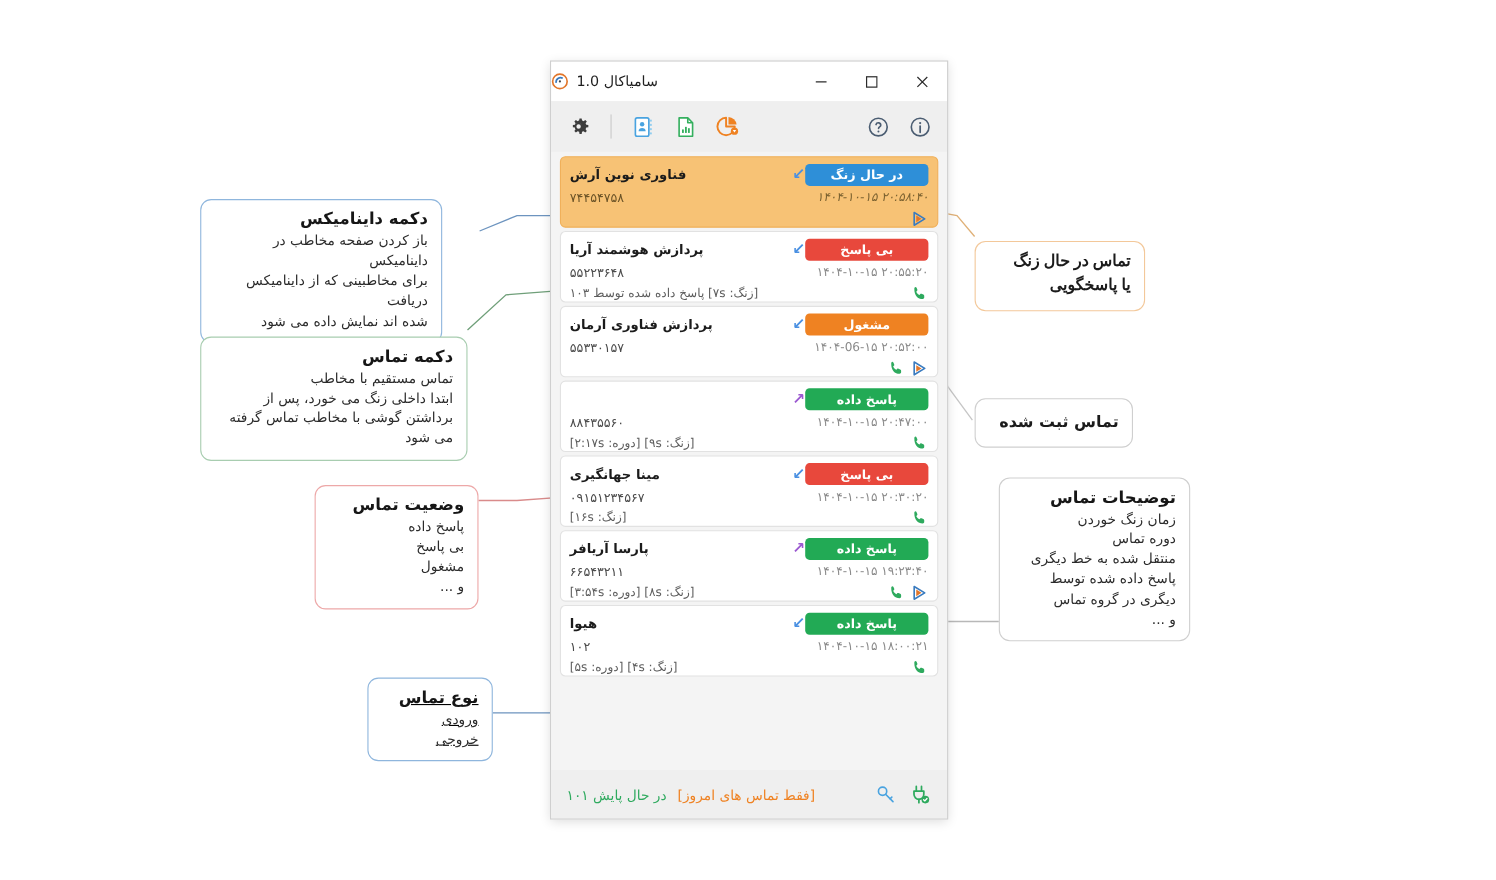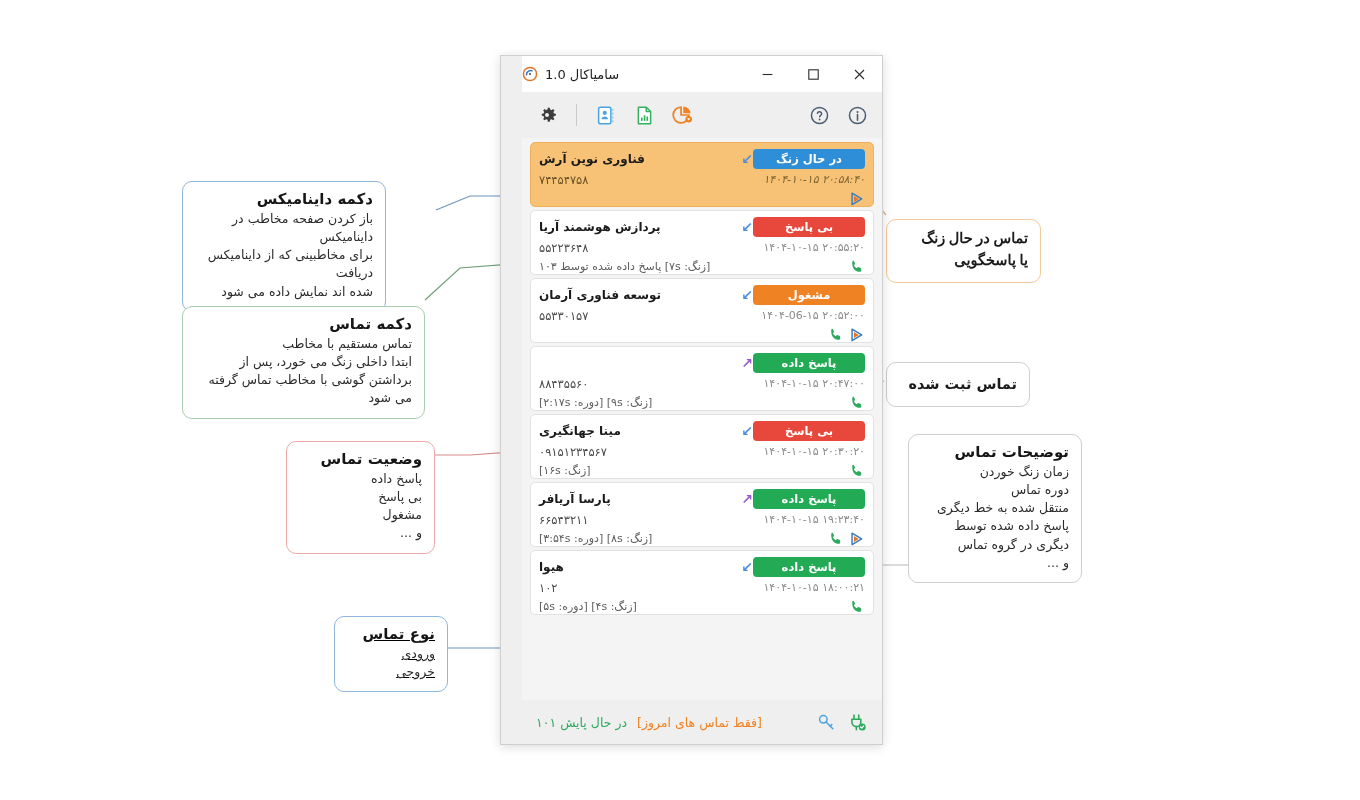--- a/index.html
+++ b/index.html
@@ -8,21 +8,21 @@
     font-family:"DejaVu Sans","Liberation Sans",sans-serif;
     position:relative;
   }
   .stage{position:absolute;inset:0;}
 
   
   .app-window{
     position:absolute;left:500px;top:55px;width:360px;height:688px;
     background:#efefef;border:1px solid #cfcfcf;
     box-shadow:0 2px 10px rgba(0,0,0,.14);
-    display:flex;flex-direction:column;overflow:hidden;padding-left:21px;
+    display:flex;flex-direction:column;overflow:hidden;
   }
   .titlebar{
     height:36px;background:#ffffff;display:flex;align-items:center;
     flex-direction:row-reverse;justify-content:space-between;
     padding:0 0 0 0;flex:0 0 auto;
   }
   .title-left{display:flex;flex-direction:row-reverse;align-items:center;gap:7px;padding-right:10px;}
   .app-icon{width:16px;height:16px;flex:0 0 auto;}
   .title-text{font-size:13px;color:#1f1f1f;direction:rtl;white-space:nowrap;}
   .win-btns{display:flex;flex-direction:row;height:36px;}
@@ -108,21 +108,21 @@
   <svg class="lead" width="1360" height="800" style="left:0;top:0;">
     <path d="M436,210 L470,196 L512,196" stroke="#6d94bf" stroke-width="1.2" fill="none"></path>
     <path d="M425,300 L460,268 L512,264" stroke="#6f9f79" stroke-width="1.2" fill="none"></path>
     <path d="M435,455 L470,455 L512,452" stroke="#d98b8b" stroke-width="1.2" fill="none"></path>
     <path d="M448,648 L525,648 L600,672 L640,597" stroke="#6d94bf" stroke-width="1.2" fill="none"></path>
     <path d="M886,215 L870,196 L848,192" stroke="#e0b178" stroke-width="1.2" fill="none"></path>
     <path d="M884,382 L862,352 L848,325" stroke="#c6c6c6" stroke-width="1.2" fill="none"></path>
     <path d="M908,565 L878,565 L848,565" stroke="#b8b8b8" stroke-width="1.2" fill="none"></path>
   </svg>
 
-  <div class="callout c-blue" style="left:182px;top:181px;width:204px;">
+  <div class="callout c-blue" style="left:182px;top:181px;width:220px;">
     <h4>دکمه داینامیکس</h4>
     <p style="white-space:pre-line;">باز کردن صفحه مخاطب در داینامیکس
 برای مخاطبینی که از داینامیکس دریافت
 شده اند نمایش داده می شود</p>
   </div>
 
   <div class="callout c-green" style="left:182px;top:306px;width:243px;">
     <h4>دکمه تماس</h4>
     <p style="white-space:pre-line;">تماس مستقیم با مخاطب
 ابتدا داخلی زنگ می خورد، پس از
@@ -298,21 +298,21 @@
               <span class="act">
                 <svg width="16" height="16" viewBox="0 0 24 24">
                   <path d="M6.2 2.8c.8 0 1.4.5 1.7 1.2l1 2.4c.3.7.1 1.5-.5 2l-1 .8c.9 2 2.5 3.6 4.5 4.5l.8-1c.5-.6 1.3-.8 2-.5l2.4 1c.7.3 1.2.9 1.2 1.7v2.3c0 1.1-.9 2-2 2C9.4 19.2 4.8 14.6 4.8 5.1c0-1.3.9-2.3 1.4-2.3z" fill="#2eaa5e"></path>
                 </svg>
               </span>
             </span>
           </div>
         </div>
         <div class="call-card">
           <div class="row1">
-            <span class="caller-name">توسعه فناوری آرمان</span>
+            <span class="caller-name">پردازش فناوری آرمان</span>
             <span class="spacer"></span>
             <span class="dir-arrow dir-in">↙</span>
             <span class="status-pill pill-busy">مشغول</span>
           </div>
           <div class="row2">
             <span class="number">۵۵۳۳۰۱۵۷</span>
             <span class="spacer"></span>
             <span class="timestamp">۱۴۰۴-06-۱۵ ۲۰:۵۲:۰۰</span>
           </div>
           <div class="row3">

